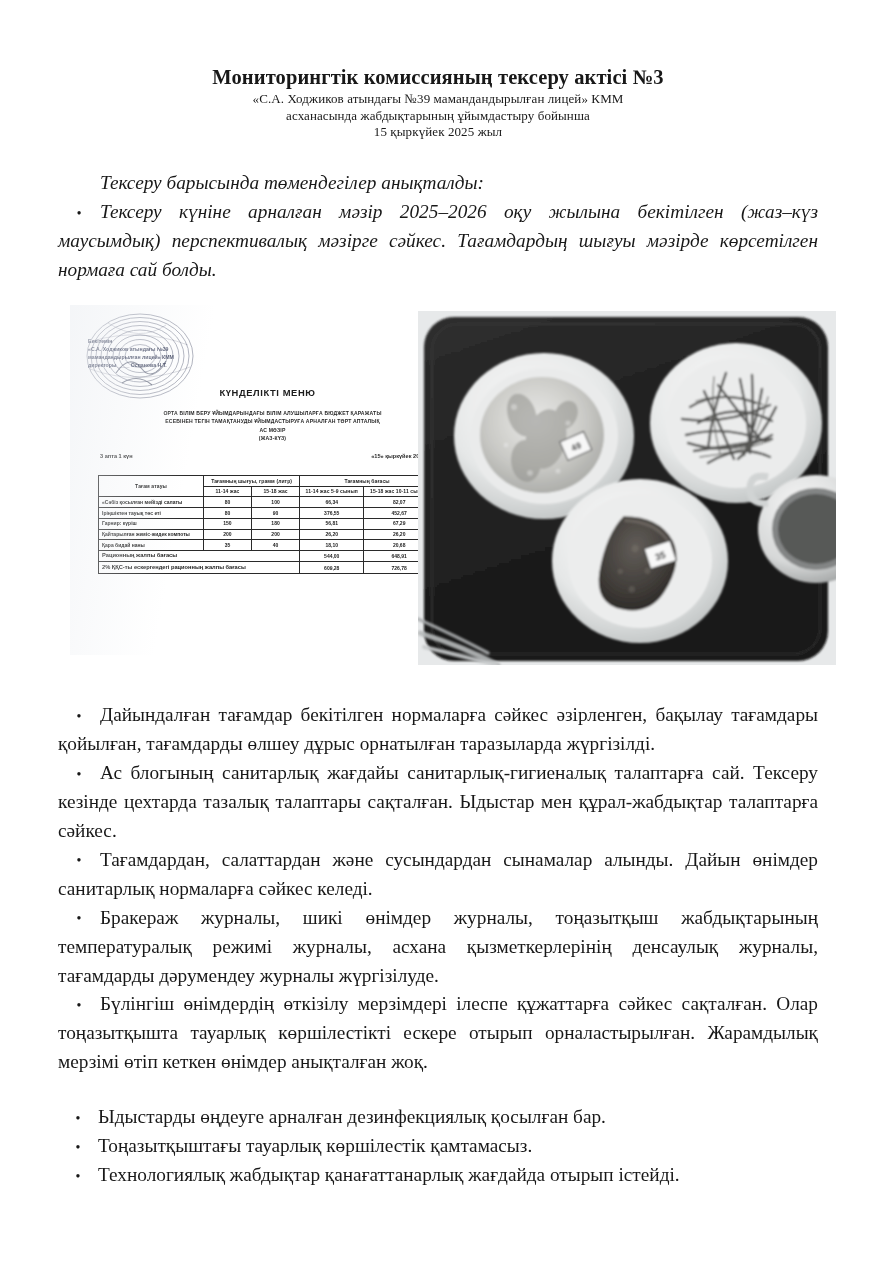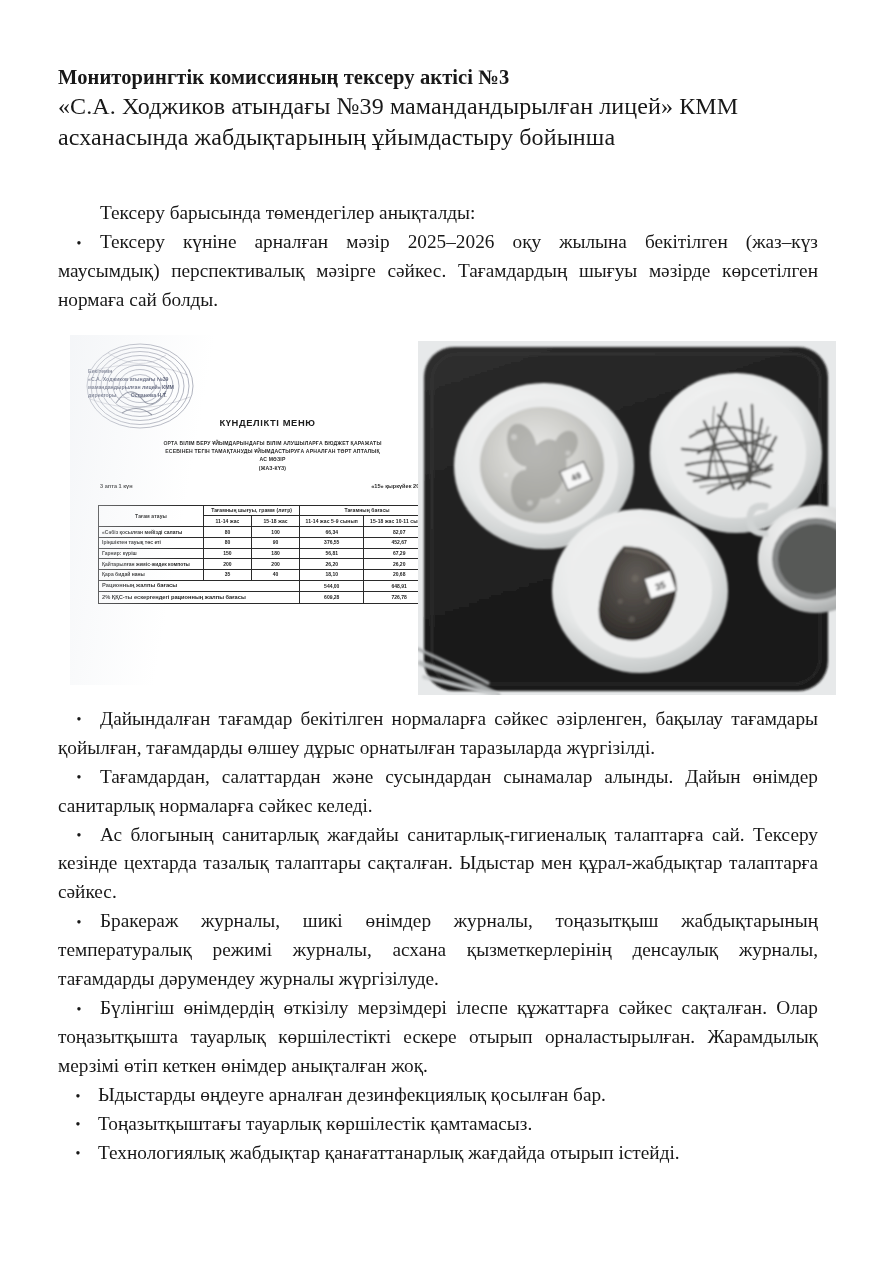--- a/index.html
+++ b/index.html
@@ -21,38 +21,40 @@
     width: 876px;
     height: 1280px;
     background: #fff;
     box-sizing: border-box;
     padding: 0 58px;
   }
 
   
   .doc-header {
     padding-top: 64px;
+    text-align: center;
   }
   .doc-header .hline {
     display: block;
     line-height: 1.30;
     letter-spacing: .1px;
   }
   .doc-header .hline.bold {
     font-weight: bold;
     font-size: 20.5px;
   }
   .doc-header .hline.reg {
     font-weight: normal;
-    font-size: 24px;
+    font-size: 13px;
   }
 
   
   .body-block {
-    margin-top: 46px;
+    margin-top: 28px;
+    font-style: italic;
   }
   p.para {
     margin: 0;
     font-size: 19.3px;
     line-height: 1.50;
     text-align: justify;
     text-justify: inter-word;
     text-indent: 42px;
     hyphens: none;
   }
@@ -190,35 +192,36 @@
     right: -18px;
     top: 8px;
     width: 418px;
     height: 354px;
     background: #f2f3f3;
     overflow: hidden;
   }
   .tray-photo svg { display: block; }
 
   
-  .lower-block { }
+  .lower-block { margin-top: 26px; }
   .lower-block p.para { margin-bottom: 0; }
 
   .tight-list p.para { text-indent: 0; text-align: left; }
   .tight-list p.para .bullet-glyph { width: 40px; }
 </style>
 </head>
 <body>
 
 <div class="page">
 
   <div class="doc-header">
     <span class="hline bold">Мониторингтік комиссияның тексеру актісі №3</span>
     <span class="hline reg">«С.А. Ходжиков атындағы №39 мамандандырылған лицей» КММ</span>
     <span class="hline reg">асханасында жабдықтарының ұйымдастыру бойынша</span>
+    <span class="hline reg">15 қыркүйек 2025 жыл</span>
   </div>
 
   <div class="body-block">
     <p class="para">Тексеру барысында төмендегілер анықталды:</p>
 
     <p class="para bulleted"><span class="bullet-glyph">•</span><span>Тексеру күніне арналған мәзір 2025–2026 оқу жылына бекітілген (жаз–күз маусымдық) перспективалық мәзірге сәйкес. Тағамдардың шығуы мәзірде көрсетілген нормаға сай болды.</span></p>
   </div>
 
   <div class="figures">
 
@@ -462,23 +465,23 @@
         </g>
 
         <rect x="0" y="0" width="418" height="354" fill="#ffffff" opacity=".05"></rect>
       </svg>
     </div>
   </div>
 
   <div class="lower-block">
     <p class="para bulleted"><span class="bullet-glyph">•</span><span>Дайындалған тағамдар бекітілген нормаларға сәйкес әзірленген, бақылау тағамдары қойылған, тағамдарды өлшеу дұрыс орнатылған таразыларда жүргізілді.</span></p>
 
+    <p class="para bulleted"><span class="bullet-glyph">•</span><span>Ас блогының санитарлық жағдайы санитарлық-гигиеналық талаптарға сай. Тексеру кезінде цехтарда тазалық талаптары сақталған. Ыдыстар мен құрал-жабдықтар талаптарға сәйкес.</span></p>
+
     <p class="para bulleted"><span class="bullet-glyph">•</span><span>Тағамдардан, салаттардан және сусындардан сынамалар алынды. Дайын өнімдер санитарлық нормаларға сәйкес келеді.</span></p>
-
-    <p class="para bulleted"><span class="bullet-glyph">•</span><span>Ас блогының санитарлық жағдайы санитарлық-гигиеналық талаптарға сай. Тексеру кезінде цехтарда тазалық талаптары сақталған. Ыдыстар мен құрал-жабдықтар талаптарға сәйкес.</span></p>
 
     <p class="para bulleted"><span class="bullet-glyph">•</span><span>Бракераж журналы, шикі өнімдер журналы, тоңазытқыш жабдықтарының температуралық режимі журналы, асхана қызметкерлерінің денсаулық журналы, тағамдарды дәрумендеу журналы жүргізілуде.</span></p>
 
     <p class="para bulleted"><span class="bullet-glyph">•</span><span>Бүлінгіш өнімдердің өткізілу мерзімдері ілеспе құжаттарға сәйкес сақталған. Олар тоңазытқышта тауарлық көршілестікті ескере отырып орналастырылған. Жарамдылық мерзімі өтіп кеткен өнімдер анықталған жоқ.</span></p>
   </div>
 
   <div class="lower-block tight-list">
     <p class="para bulleted"><span class="bullet-glyph">•</span><span>Ыдыстарды өңдеуге арналған дезинфекциялық қосылған бар.</span></p>
 
     <p class="para bulleted"><span class="bullet-glyph">•</span><span>Тоңазытқыштағы тауарлық көршілестік қамтамасыз.</span></p>

